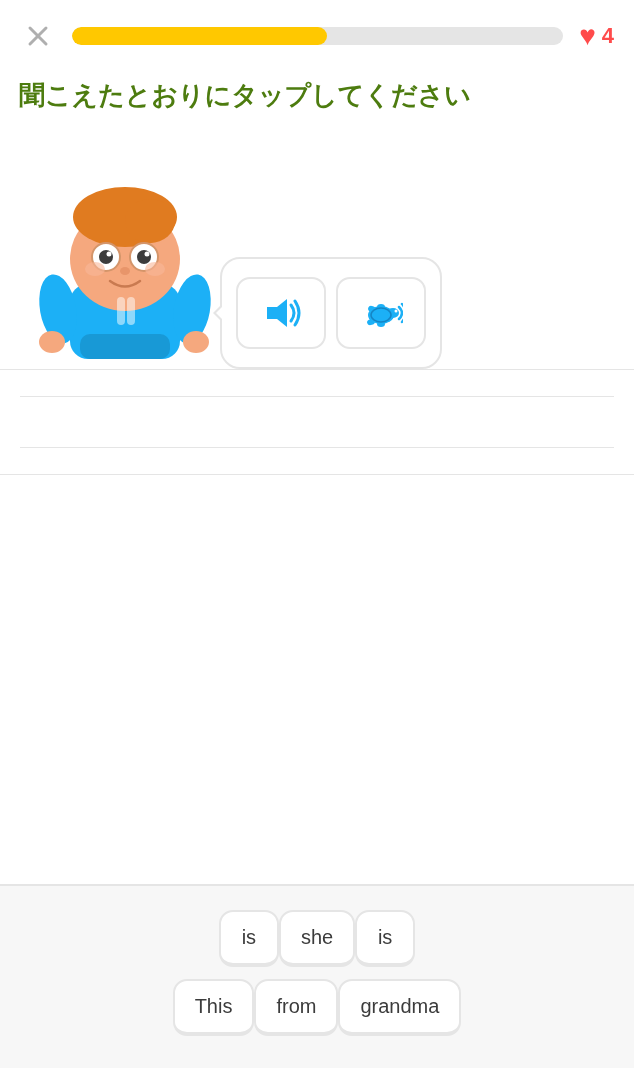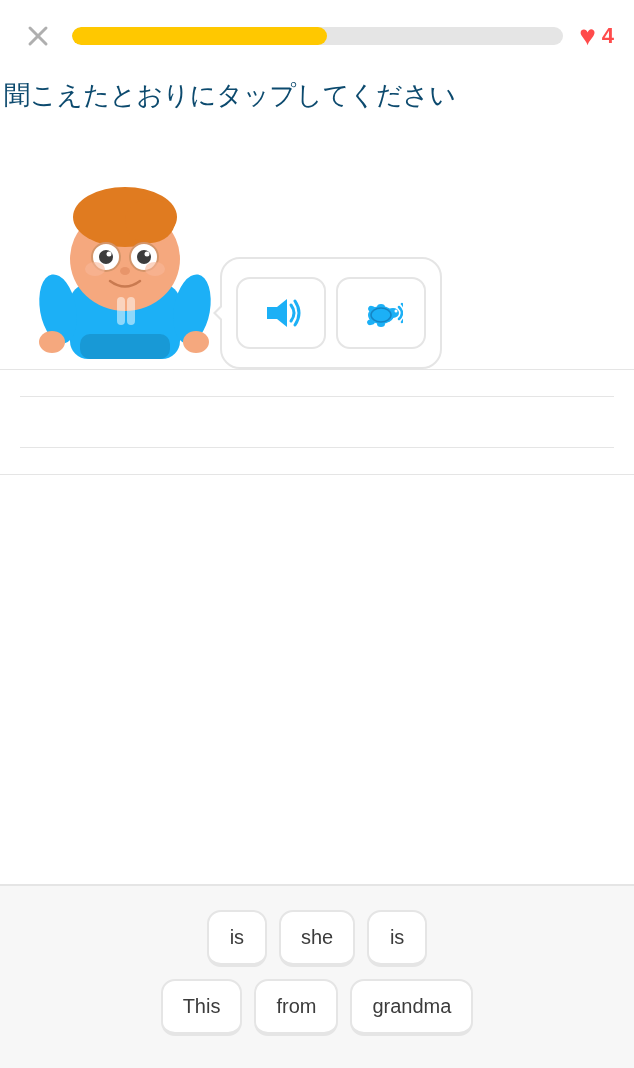--- a/index.html
+++ b/index.html
@@ -56,24 +56,24 @@
       color: #ff4b4b;
     }
     .heart-count {
       font-size: 22px;
       font-weight: 700;
       color: #ff4b4b;
     }
 
     
     .instruction {
-      padding: 12px 20px 16px 4px;
+      padding: 12px 20px 16px 19px;
       font-size: 26px;
-      font-weight: 400;
-      color: #0c4a6e;
+      font-weight: 700;
+      color: #4d7c0f;
       line-height: 1.35;
     }
 
     
     .character-area {
       display: flex;
       align-items: flex-end;
       padding: 10px 20px 0 30px;
       position: relative;
       height: 240px;
@@ -152,21 +152,20 @@
       border-bottom: 1px solid #e5e5e5;
     }
     .answer-line {
       height: 1px;
       background: #e5e5e5;
       margin: 10px 0;
     }
     .word-bank-row {
       display: flex;
       flex-wrap: wrap;
-      gap: 12px;
       justify-content: center;
       margin-bottom: 12px;
     }
     .word-chip {
       background: #fff;
       border: 2px solid #e5e5e5;
       border-bottom: 4px solid #e5e5e5;
       border-radius: 14px;
       padding: 14px 20px;
       font-size: 20px;

